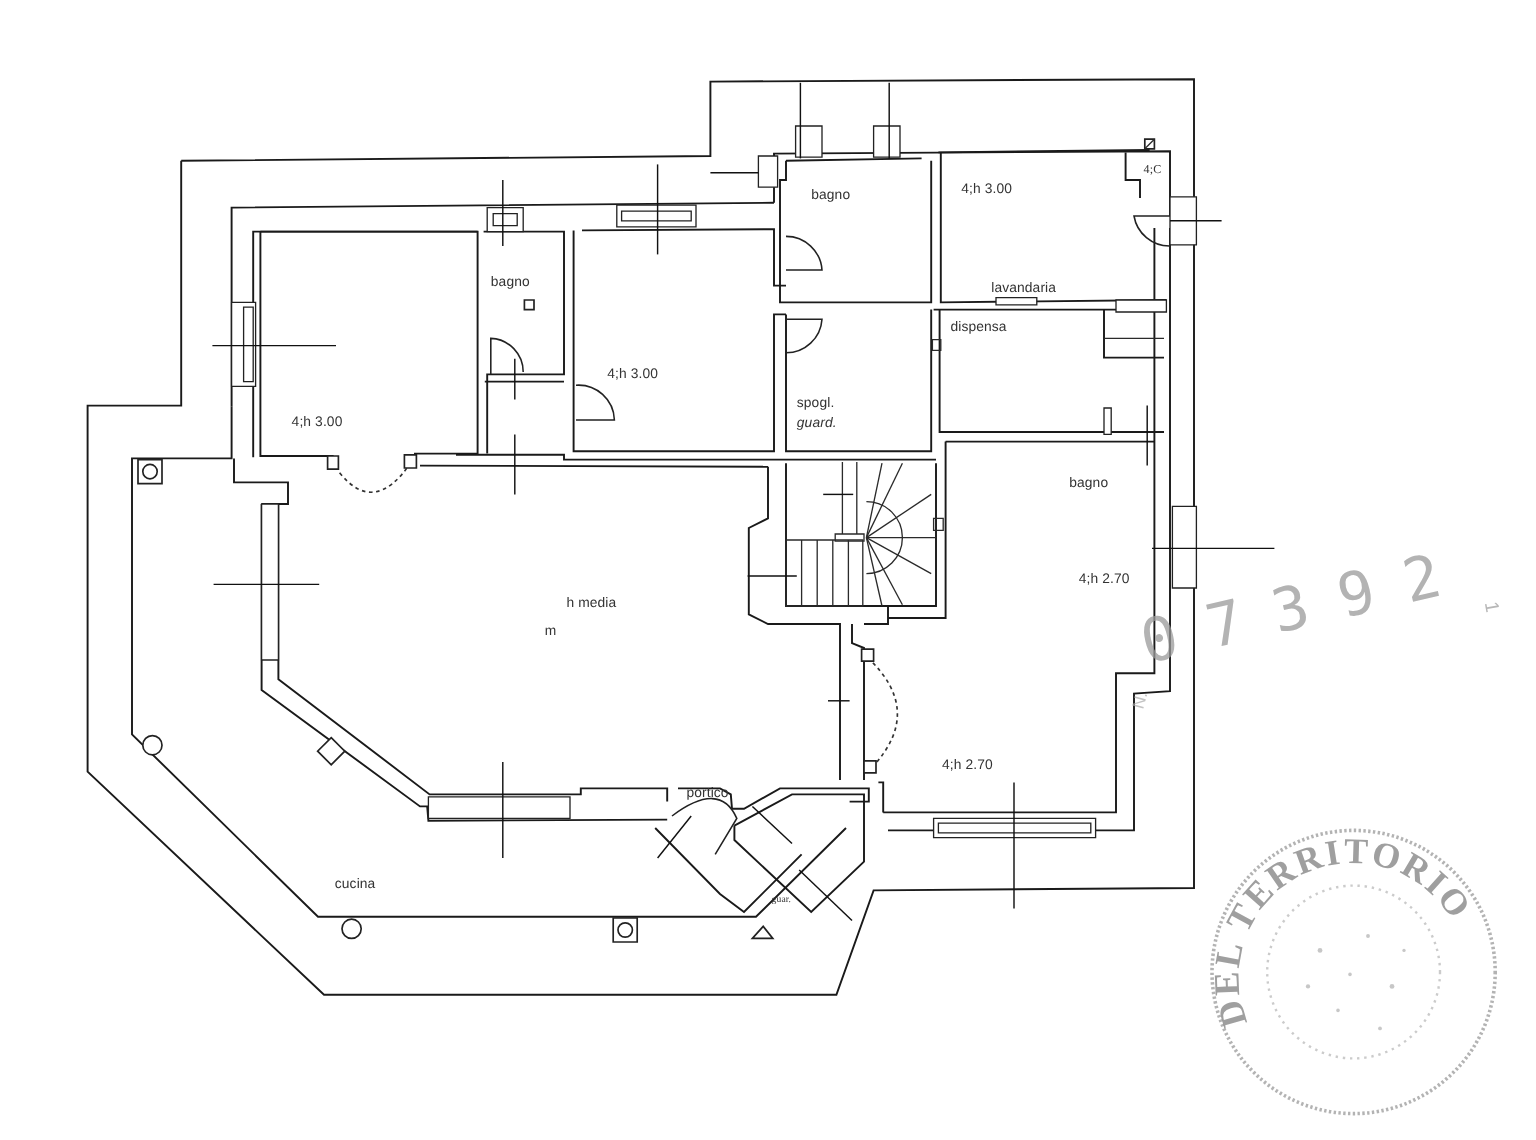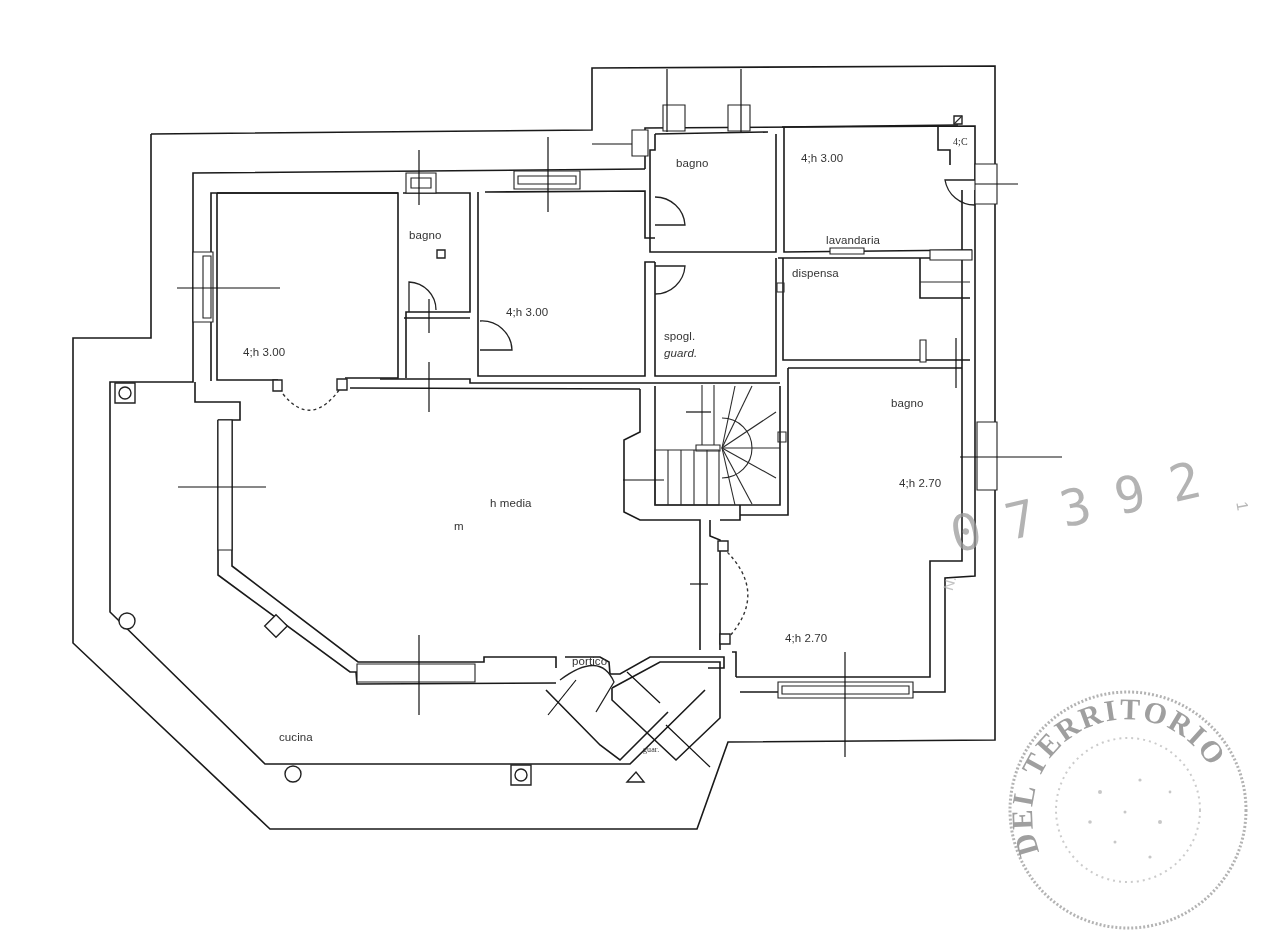--- a/index.html
+++ b/index.html
@@ -190,21 +190,21 @@
 <div class="lbl" style="left:506px; top:306px;">4;h 3.00</div>
 <div class="lbl" style="left:676px; top:157px;">bagno</div>
 <div class="lbl" style="left:801px; top:152px;">4;h 3.00</div>
 <div class="lbl small" style="left:953px; top:136px; font-size:10px;">4;C</div>
 <div class="lbl" style="left:785px; top:234px;padding-left:41px;">lavandaria</div>
 <div class="lbl" style="left:792px; top:267px;">dispensa</div>
 <div class="lbl" style="left:664px; top:330px;">spogl.</div>
 <div class="lbl" style="left:664px; top:347px;font-style:italic;">guard.</div>
 <div class="lbl" style="left:891px; top:397px;">bagno</div>
 <div class="lbl" style="left:899px; top:477px;">4;h 2.70</div>
-<div class="lbl" style="left:474px; top:497px;padding-left:16px;">h media</div>
+<div class="lbl" style="left:456px; top:497px;padding-left:16px;">h media</div>
 <div class="lbl" style="left:454px; top:520px;">m</div>
 <div class="lbl" style="left:785px; top:632px;">4;h 2.70</div>
 <div class="lbl" style="left:572px; top:655px;">portico</div>
 <div class="lbl small" style="left:643px; top:701px;margin-top:44px;">guar.</div>
 <div class="lbl" style="left:279px; top:731px;">cucina</div>
 
 <div class="stamp-prefix">N.</div>
 <div class="stamp-num">07392</div>
 <div class="stamp-suffix">1</div>
 

